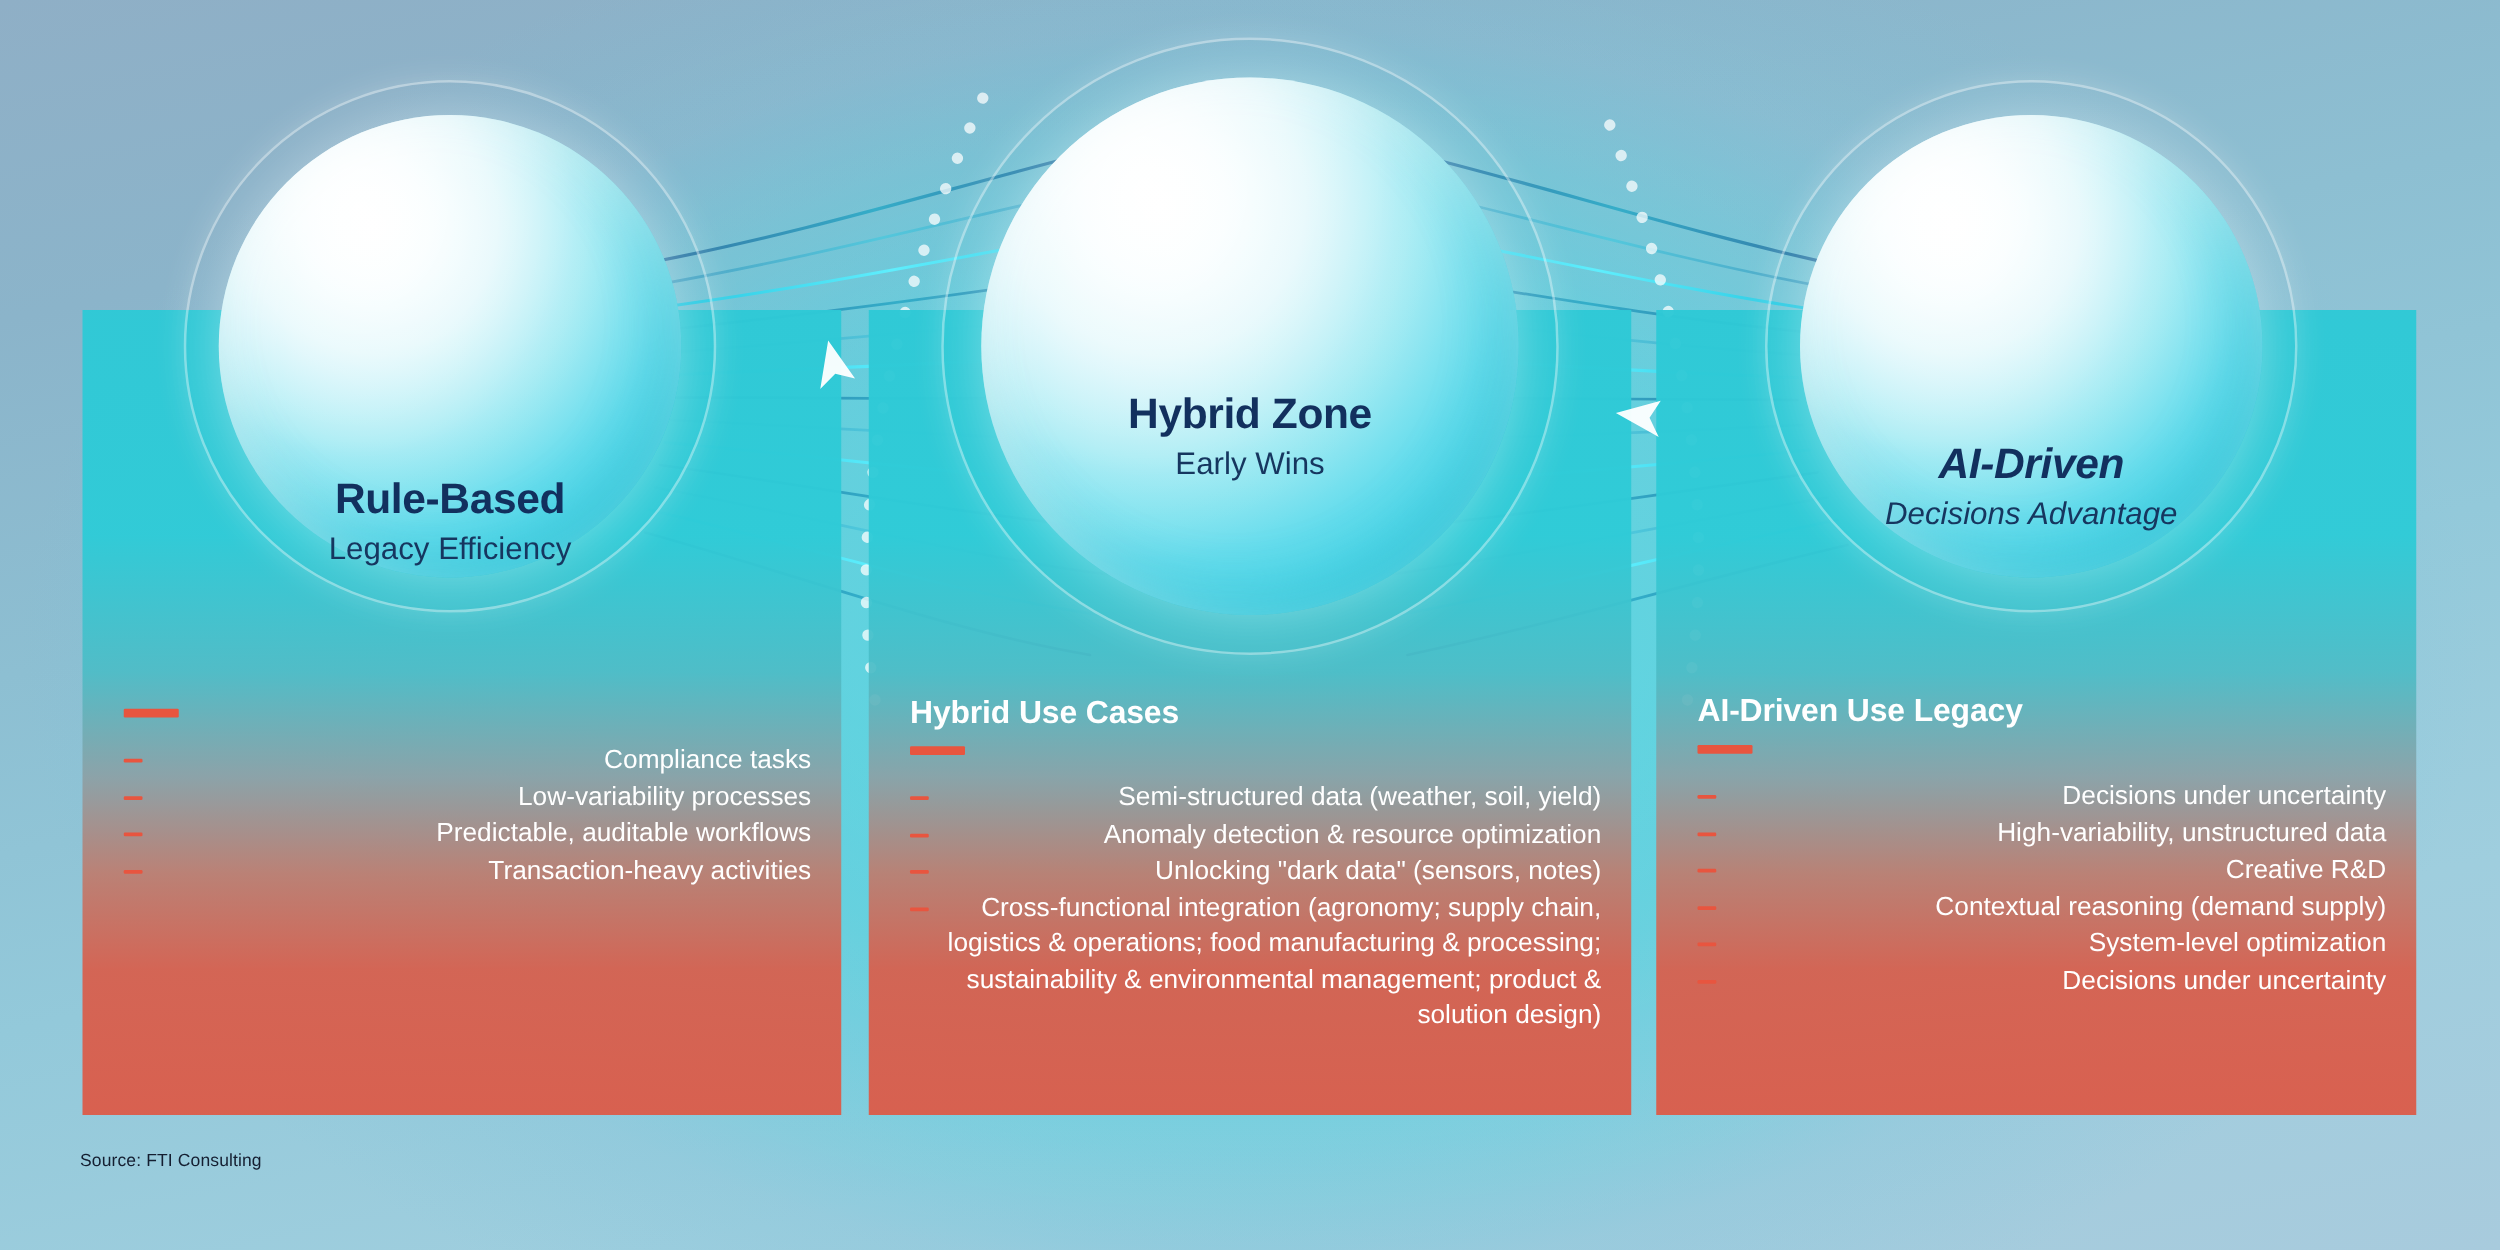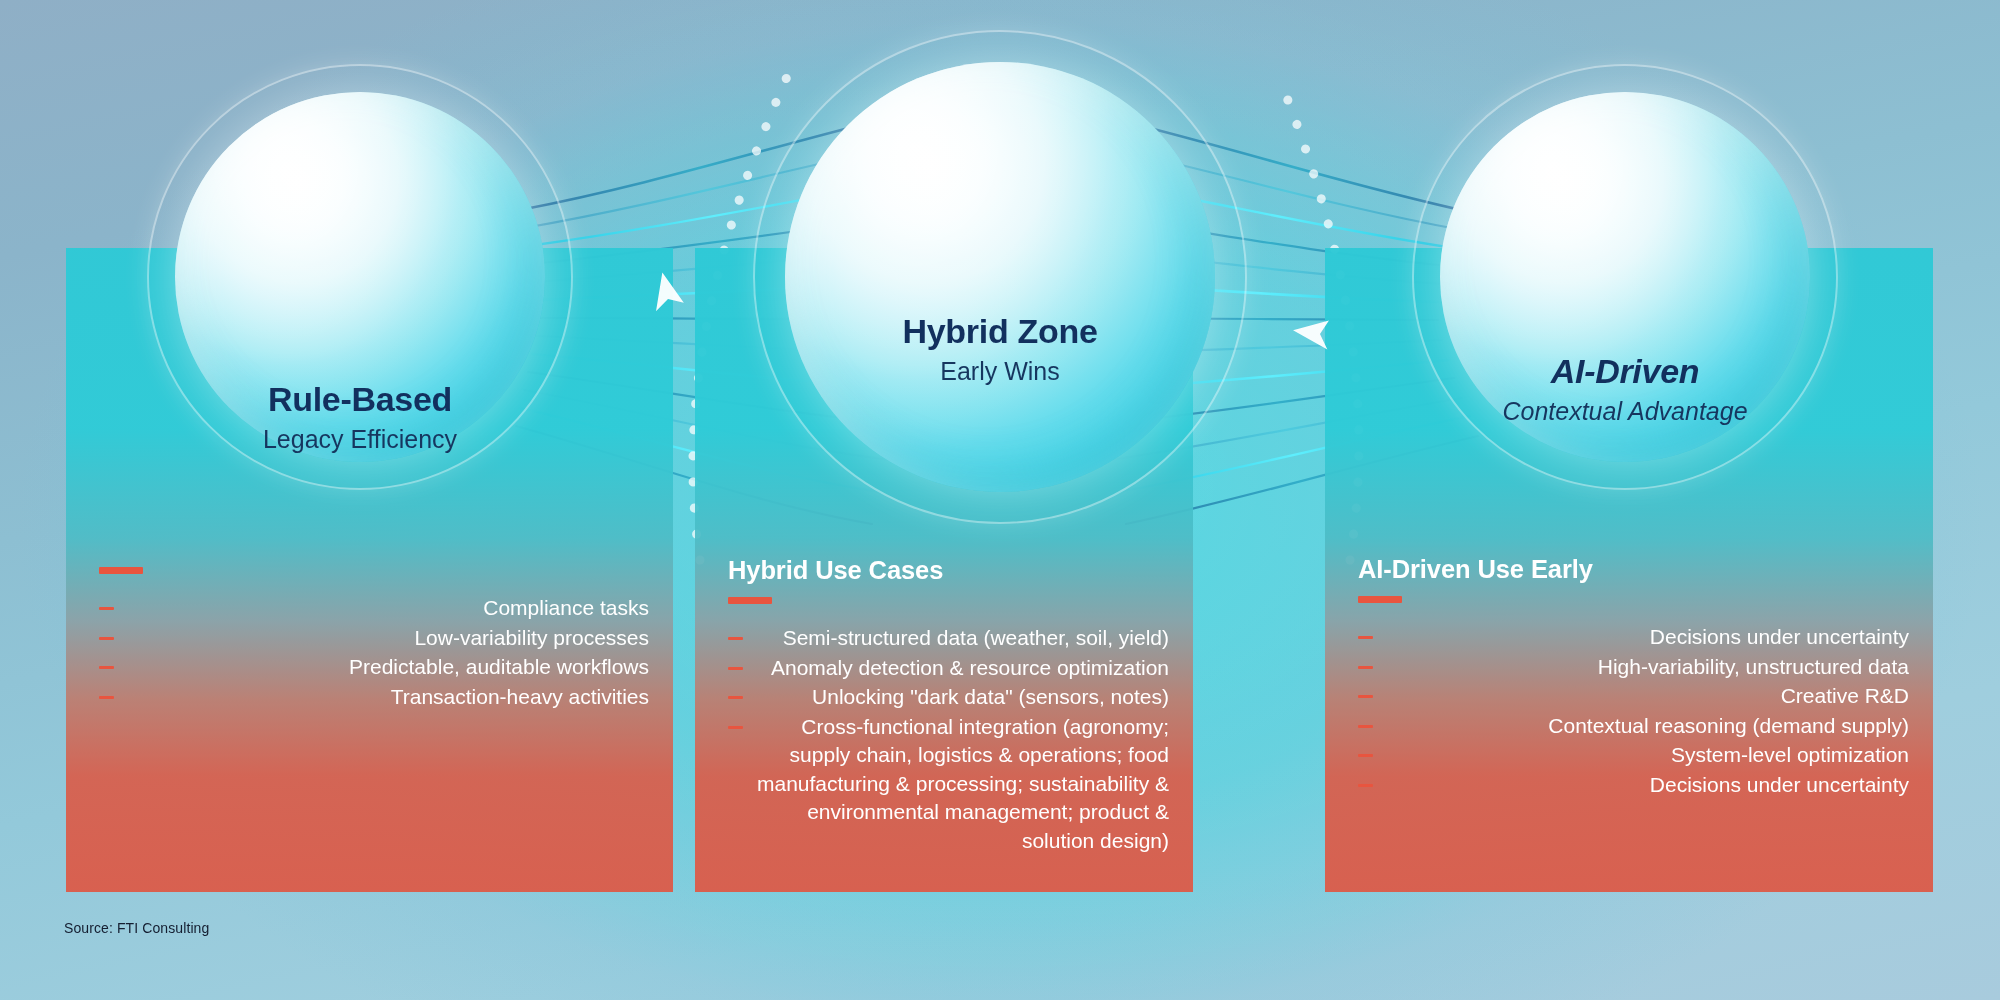--- a/index.html
+++ b/index.html
@@ -39,21 +39,21 @@
       rgba(46,201,214,0.97) 0%,
       rgba(46,203,215,0.96) 28%,
       rgba(77,188,198,0.93) 45%,
       rgba(140,160,165,0.92) 58%,
       rgba(190,124,110,0.93) 70%,
       rgba(215,96,78,0.95) 82%,
       rgba(219,92,74,0.96) 100%);
     overflow:hidden;
   }
   #panel-rule   { left:66px;   width:607px; }
-  #panel-hybrid { left:695px;  width:498px;padding-left:44px; }
+  #panel-hybrid { left:695px;  width:610px;padding-left:44px; }
   #panel-ai     { left:1325px; width:608px; }
 
   .panel-body {
     position:absolute;
     left:33px; right:24px;
     top:0;
   }
   #panel-rule .panel-body   { top:307px; }
   #panel-hybrid .panel-body { top:308px; }
   #panel-ai    .panel-body  { top:307px; }
@@ -287,21 +287,21 @@
         <li class="bullet">
           <span class="bullet-dash"></span>
           <span class="bullet-text">Cross-functional integration (agronomy; supply chain, logistics &amp; operations; food manufacturing &amp; processing; sustainability &amp; environmental management; product &amp; solution design)</span>
         </li>
       </ul>
     </div>
   </div>
 
   <div class="panel" id="panel-ai">
     <div class="panel-body">
-      <div class="panel-heading">AI-Driven Use Early</div>
+      <div class="panel-heading">AI-Driven Use Legacy</div>
       <div class="heading-rule"></div>
       <ul class="bullets">
         <li class="bullet">
           <span class="bullet-dash"></span>
           <span class="bullet-text">Decisions under uncertainty</span>
         </li>
         <li class="bullet">
           <span class="bullet-dash"></span>
           <span class="bullet-text">High-variability, unstructured data</span>
         </li>
@@ -344,21 +344,21 @@
       <div class="node-sub">Early Wins</div>
     </div>
   </div>
 
   <div class="node" id="node-ai">
     <div class="node-ring"></div>
     <div class="node-ball"></div>
     <div class="node-gloss"></div>
     <div class="node-label">
       <div class="node-title">AI-Driven</div>
-      <div class="node-sub">Contextual Advantage</div>
+      <div class="node-sub">Decisions Advantage</div>
     </div>
   </div>
 
   <div class="flow-arrow" id="arrow-1">
     <svg width="40" height="44" viewBox="0 0 40 44" aria-hidden="true">
       <path d="M4,2 L36,21 L20,24 L14,40 Z" fill="#ffffff" opacity="0.95"></path>
     </svg>
   </div>
   <div class="flow-arrow" id="arrow-2">
     <svg width="40" height="44" viewBox="0 0 40 44" aria-hidden="true">

